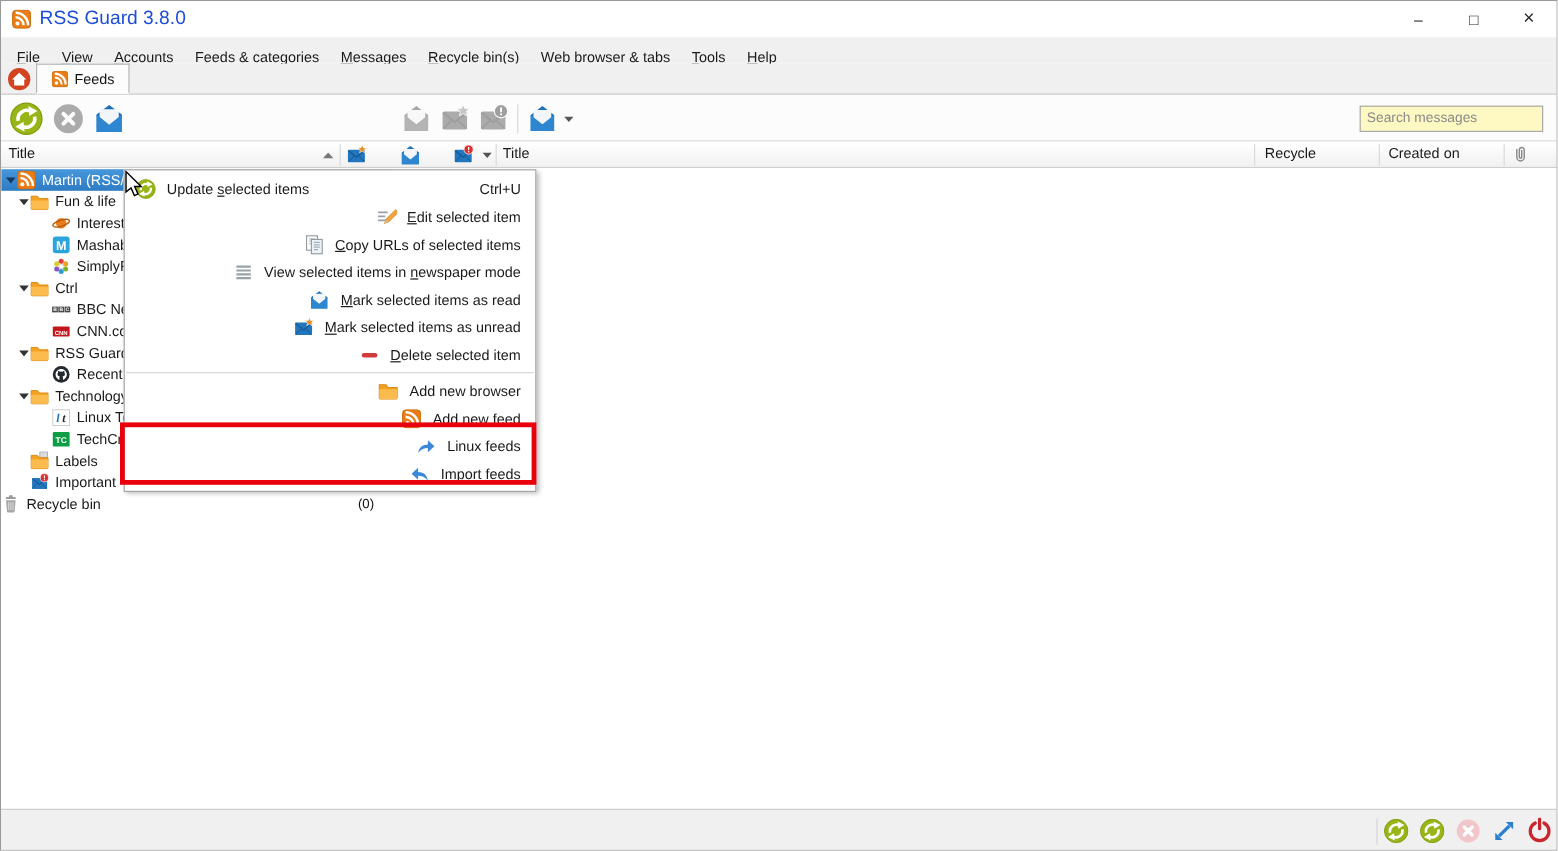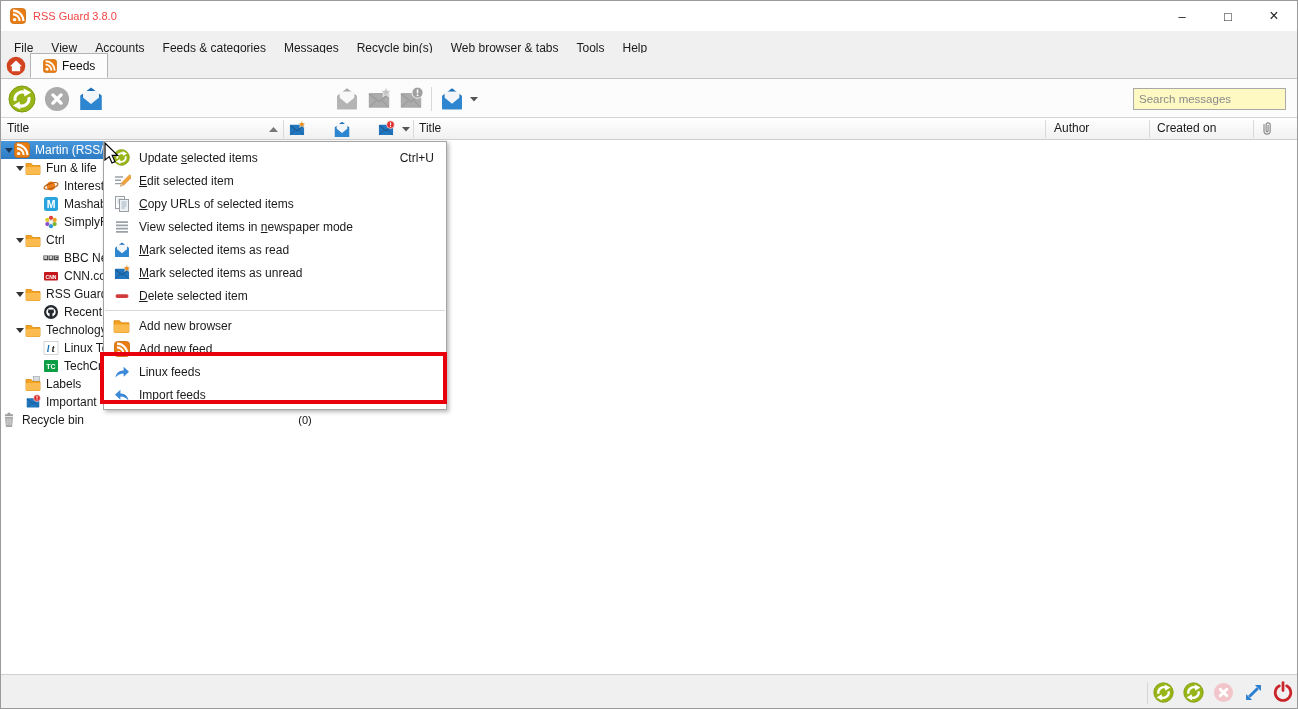--- a/index.html
+++ b/index.html
@@ -3,21 +3,21 @@
 <meta charset="utf-8">
 <style>
   * { box-sizing: border-box; margin: 0; padding: 0; }
   html,body { width:1298px; height:709px; overflow:hidden; }
   body { font-family:"Liberation Sans", sans-serif; font-size:12px; color:#111; background:#fff; }
   .window { position:relative; width:1298px; height:709px; border:1px solid #9a9a9a; background:#fff; }
 
   
   .titlebar { position:absolute; left:0; top:0; right:0; height:30px; background:#fff; display:flex; align-items:center; }
   .titlebar .appicon { margin:0 7px 0 9px; }
-  .title-text { font-size:11px; color:#ef4444; }
+  .title-text { font-size:16px; color:#1d4ed8; }
   .wincontrols { position:absolute; right:0; top:0; height:30px; display:flex; }
   .wbtn { width:46px; height:30px; display:flex; align-items:center; justify-content:center; font-size:13px; color:#222; }
 
   
   .menubar { position:absolute; left:0; top:30px; right:0; height:22px; background:#f0f0f0; display:flex; align-items:center; padding-left:4px; }
   .menuitem { padding:3px 9px; color:#1a1a1a;margin-top:12px; }
 
   
   .tabbar { position:absolute; left:0; top:52px; right:0; height:26px; background:#f0f0f0; border-bottom:1px solid #c3c3c3; display:flex; align-items:flex-start; }
   .hometab { width:29px; height:25px; display:flex; align-items:center; justify-content:center; }
@@ -45,21 +45,21 @@
   .trow.sel { background:linear-gradient(#4797dc,#2d7cc4); color:#fff; }
   .exp { width:11px; flex:0 0 11px; display:flex; justify-content:center; align-items:center; }
   .exp i { display:block; width:0; height:0; border-left:4px solid transparent; border-right:4px solid transparent; border-top:5px solid #333; }
   .sel .exp i { border-top-color:#17385c; }
   .tic { flex:0 0 16px; width:16px; height:16px; margin-right:5px; }
   .tlabel { white-space:nowrap; }
   .cnt { position:absolute; left:288px; width:32px; text-align:center; font-size:11px; color:#111; }
 
   
   .cmenu { position:absolute; left:102px; top:140px; width:344px; background:#fff; border:1px solid #a5a5a5; box-shadow:2px 2px 4px rgba(0,0,0,.28); z-index:10; padding:4px 0 3px 0; }
-  .mitem { display:flex; align-items:center; height:23px; padding:0 12px 0 8px; color:#1a1a1a; }
+  .mitem { display:flex; align-items:center; height:23px; padding:0 12px 0 8px; color:#1a1a1a;justify-content:flex-end; }
   .mico { flex:0 0 19px; width:19px; height:18px; margin-right:8px; display:flex; align-items:center; justify-content:center; }
   .msc { margin-left:auto; padding-left:20px; color:#1a1a1a; }
   .msep { height:1px; background:#d9d9d9; margin:3px 1px; }
 
   
   .annbox { position:absolute; left:99px; top:351px; width:347px; height:52px; border:4px solid #e8000d; z-index:30; }
 
   
   .cursor { position:absolute; left:103px; top:141px; z-index:40; }
 
@@ -309,21 +309,21 @@
       </svg>
     <svg class="hicon" style="left:375px" width="20" height="18">
         <use href="#i-envbadge"></use>
       </svg>
     <svg class="hicon" style="left:401px;top:9px" width="8" height="5">
         <use href="#i-caret"></use>
       </svg>
     <div class="vsep" style="left:412px"></div>
     <span class="hlabel" style="left:418px">Title</span>
     <div class="vsep" style="left:1044px"></div>
-    <span class="hlabel" style="left:1053px">Author</span>
+    <span class="hlabel" style="left:1053px">Recycle</span>
     <div class="vsep" style="left:1148px"></div>
     <span class="hlabel" style="left:1156px">Created on</span>
     <div class="vsep" style="left:1252px"></div>
     <svg class="hicon" style="left:1258px;top:3px" width="16" height="16">
         <use href="#i-clip"></use>
       </svg>
   </div>
 
   <div class="content">
     <div class="tree">

